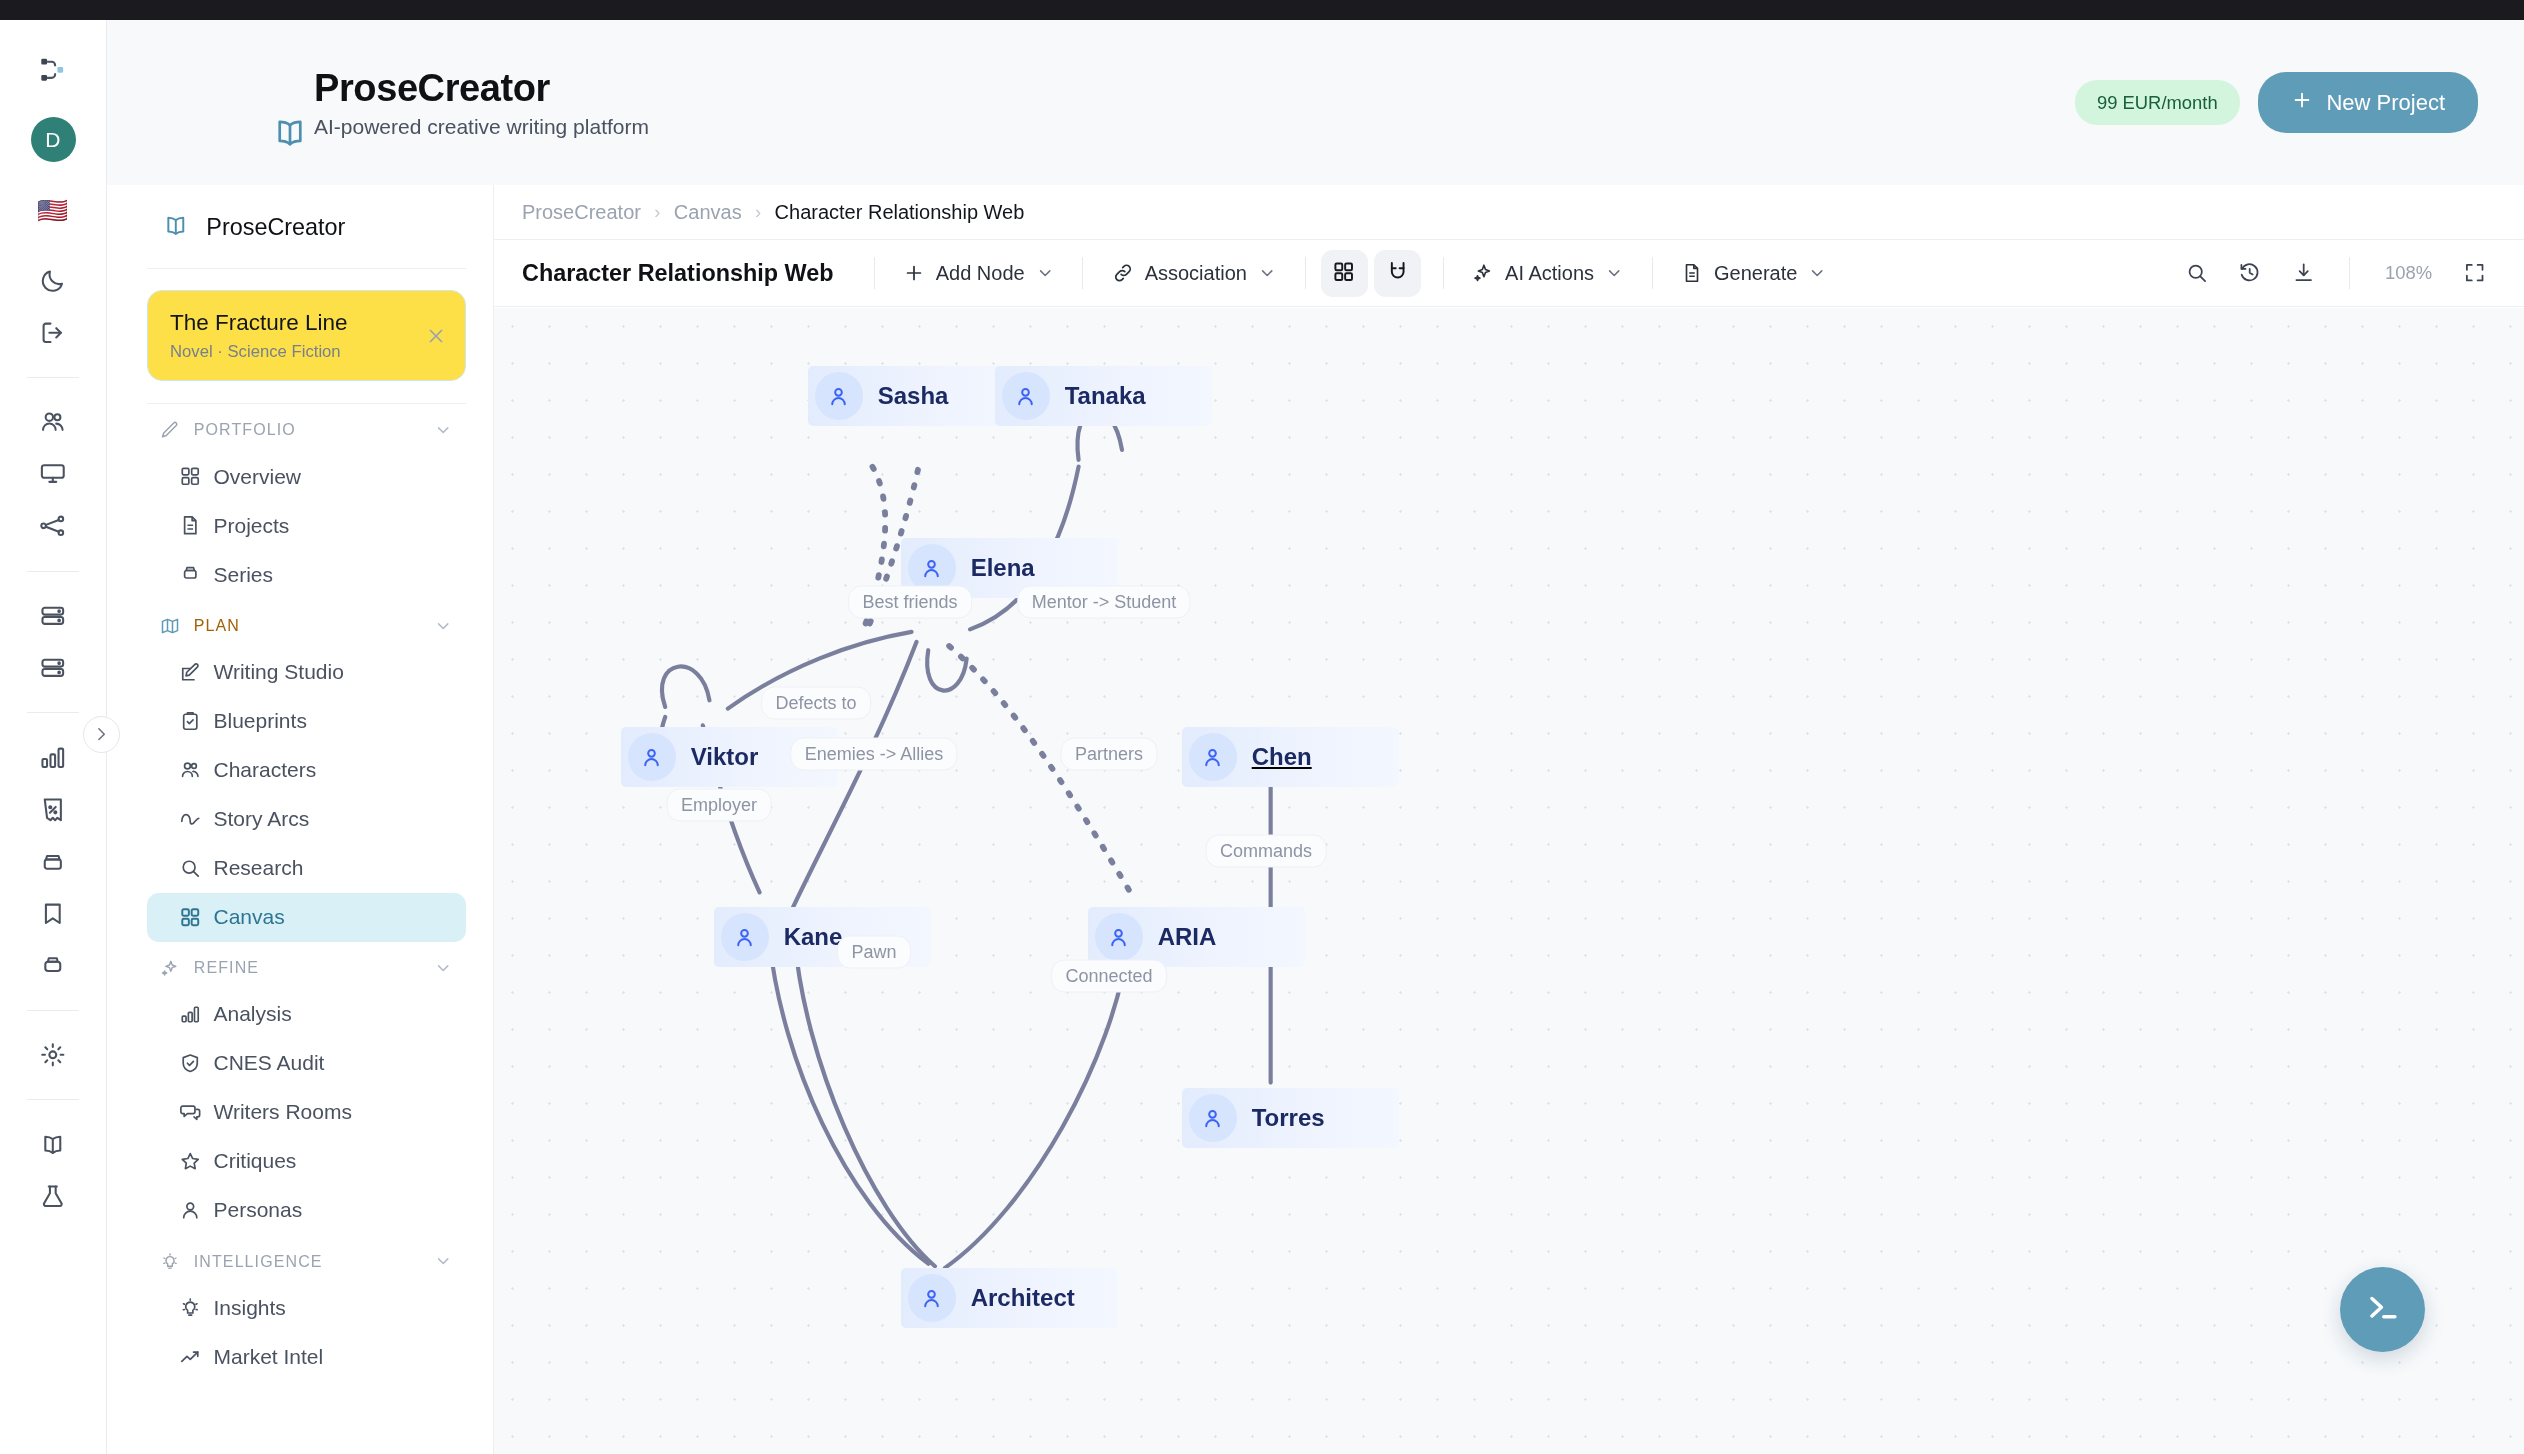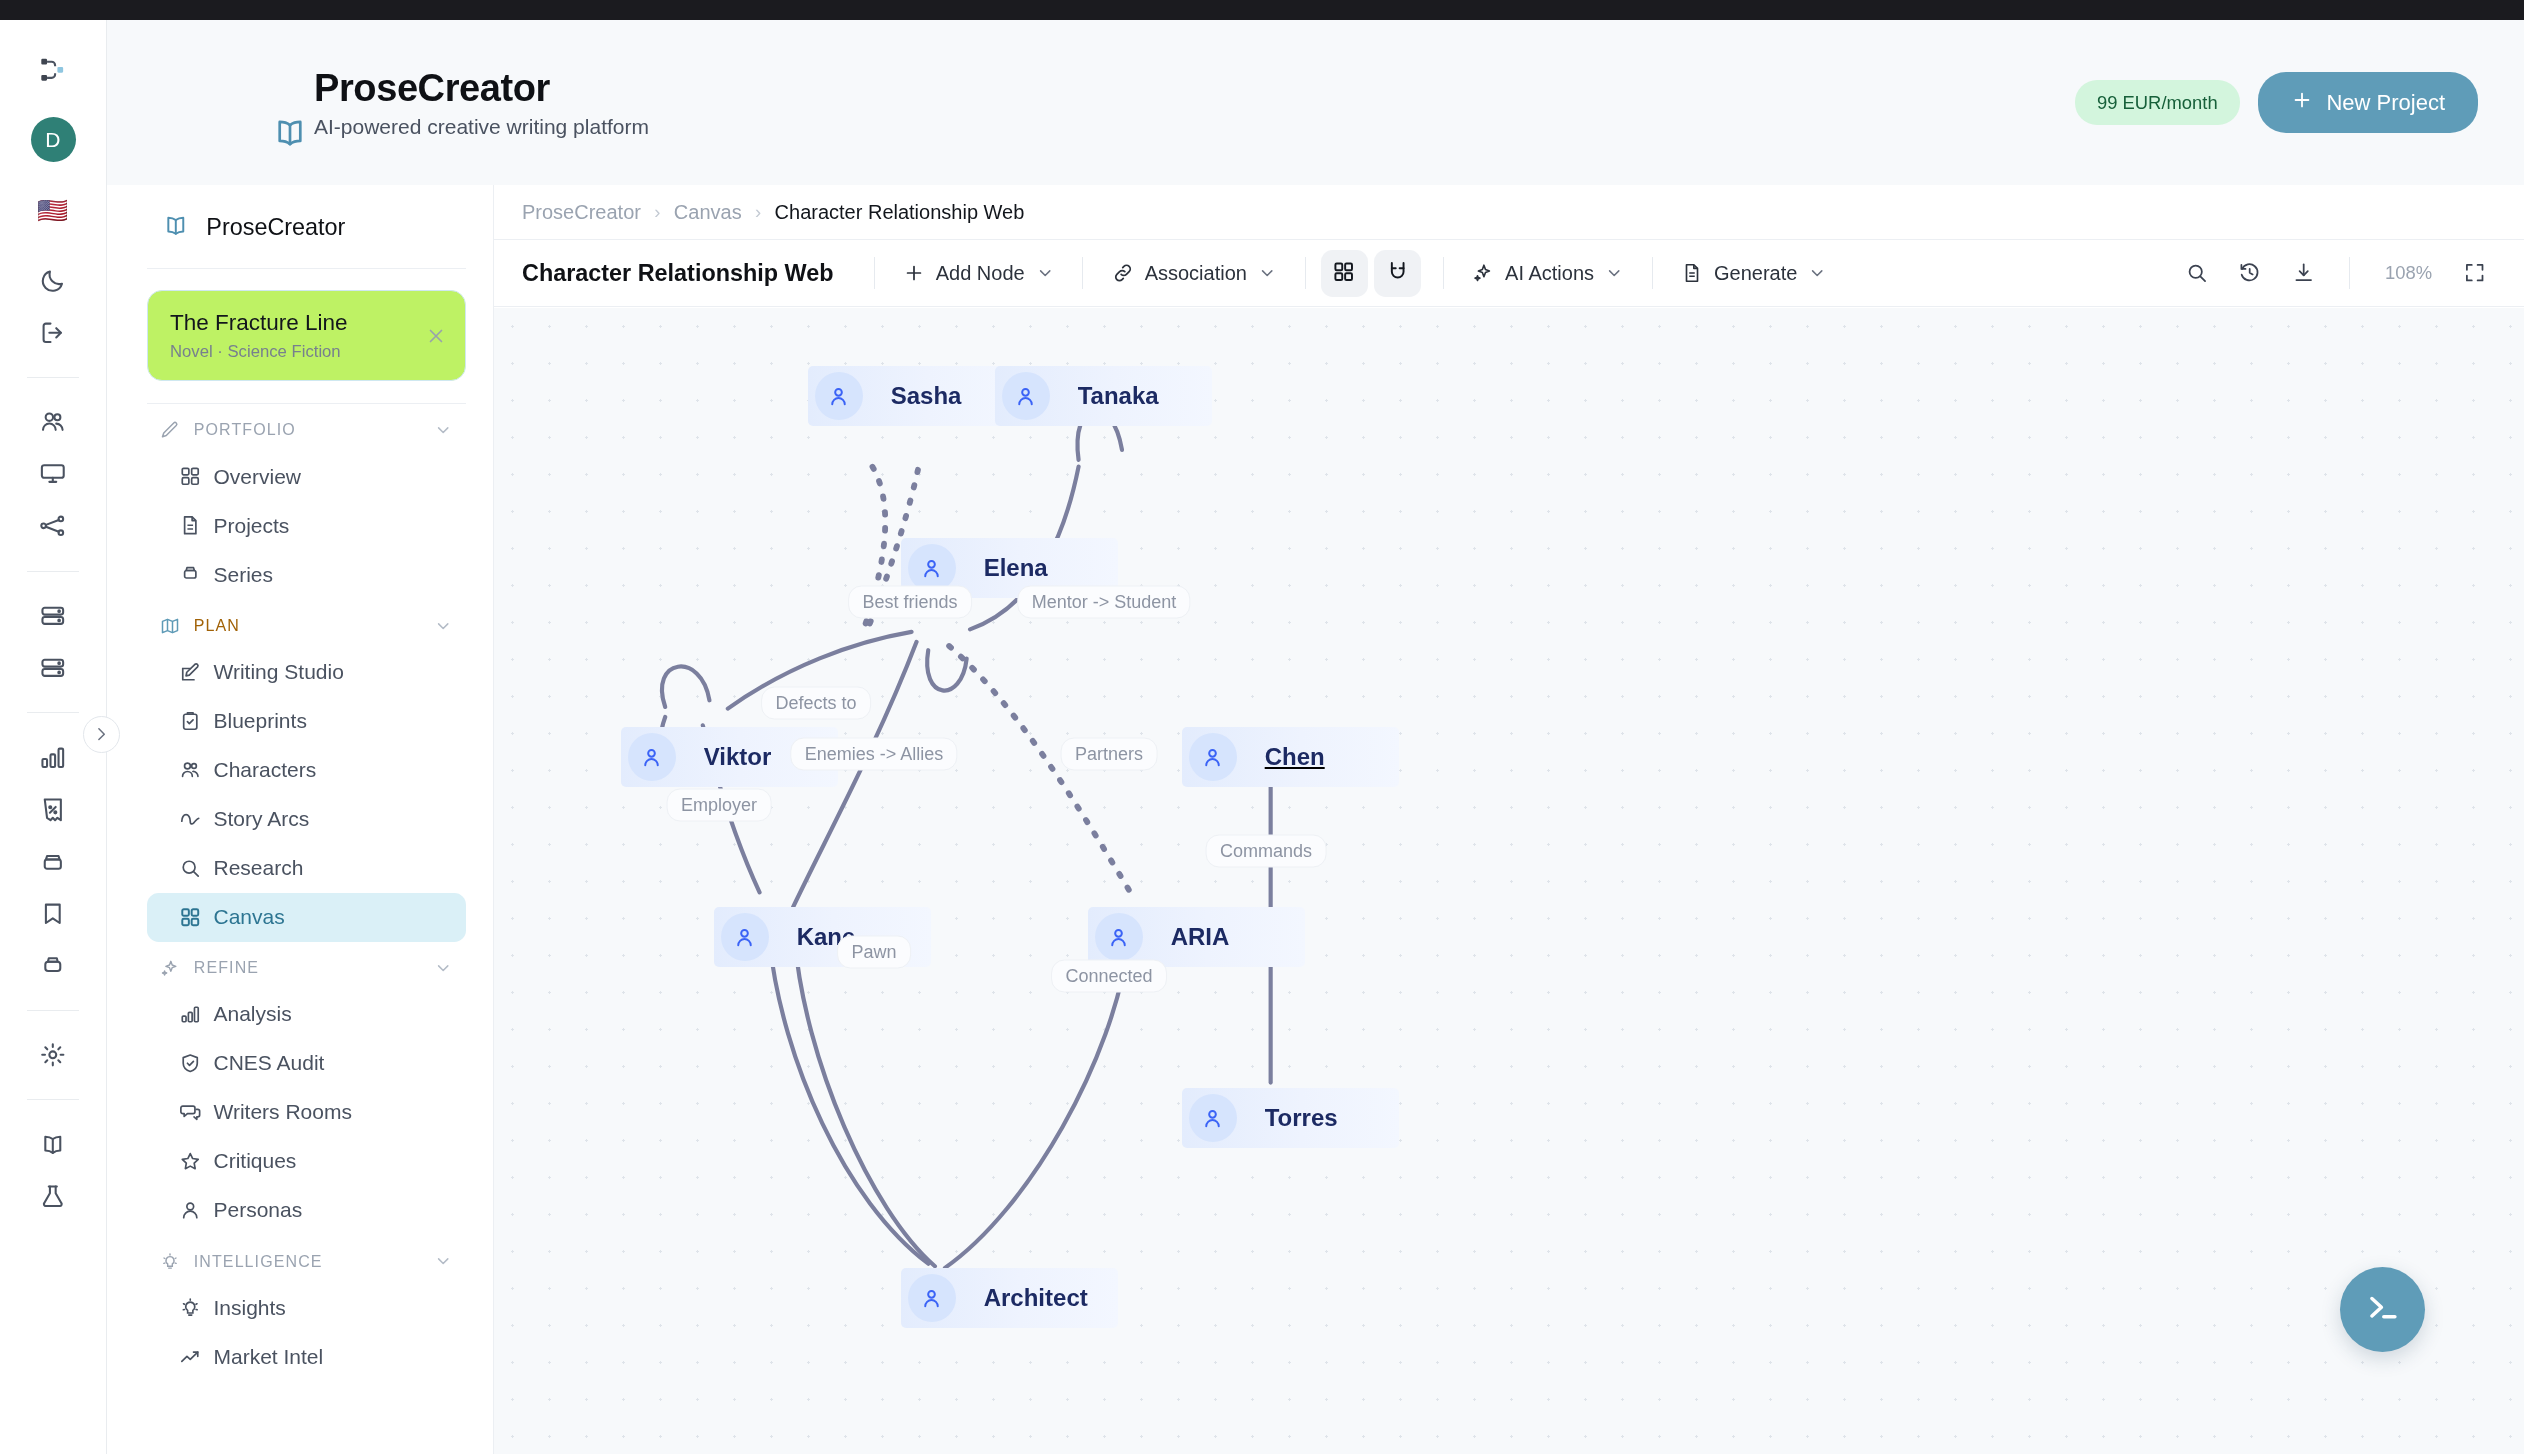--- a/index.html
+++ b/index.html
@@ -74,21 +74,21 @@
   .sidebar {
     position: absolute; left: 120px; top: 185px; width: 374px; height: 1269px;
     background: #ffffff; border-right: 0.8px solid #eceff3;
     padding: 0 27px; overflow: hidden;
   }
   .sb-brand { display: flex; align-items: center; gap: 16.7px; padding: 27px 15px 25px; }
   .sb-brand svg { width: 27.6px; height: 27.6px; color: #4e8fb0; }
   .sb-brand-label { font-size: 23.4px; color: #0f1115; font-weight: 400; }
   .sb-divider { height: 0.8px; background: #eceff3; }
   .project-card {
-    margin: 22px 0 22px; background: #bef264; border: 0.8px solid #cfe8f0;
+    margin: 22px 0 22px; background: #fde047; border: 0.8px solid #cfe8f0;
     border-radius: 15px; padding: 18.4px 22px; position: relative;
   }
   .project-title { font-size: 22.5px; color: #12161c; font-weight: 400; }
   .project-meta { font-size: 16.7px; color: #77808e; margin-top: 5.8px; }
   .project-close {
     position: absolute; right: 18.4px; top: 50%; transform: translateY(-50%);
     width: 22px; height: 22px; color: #98a1ad;
   }
   .project-close svg { width: 22px; height: 22px; }
 
@@ -161,21 +161,21 @@
     background-color: #f7f9fb;
     background-image: radial-gradient(#dfe4ea 1.3px, transparent 1.3px);
     background-size: 37px 37px;
     overflow: hidden;
   }
   .canvas svg.edges { position: absolute; left: 0; top: 0; width: 2031px; height: 1146px; }
 
   .node {
     position: absolute; height: 60px; width: 217px;
     background: linear-gradient(90deg,#e3ecfd 0%, #eef3fe 55%, #f3f7ff 100%);
-    border-radius: 5px; display: flex; align-items: center; padding-left: 6.7px; gap: 13px;
+    border-radius: 5px; display: flex; align-items: center; padding-left: 6.7px;
   }
   .node .av {
     width: 48px; height: 48px; border-radius: 50%; background: #d6e4fd;
     display: flex; align-items: center; justify-content: center; color: #3b63f6;
     flex: 0 0 auto;
   }
   .node .av svg { width: 25px; height: 25px; }
   .node .nm {
     margin-left: 15px; font-size: 24px; font-weight: 700; color: #1c2a63;
     white-space: nowrap;

